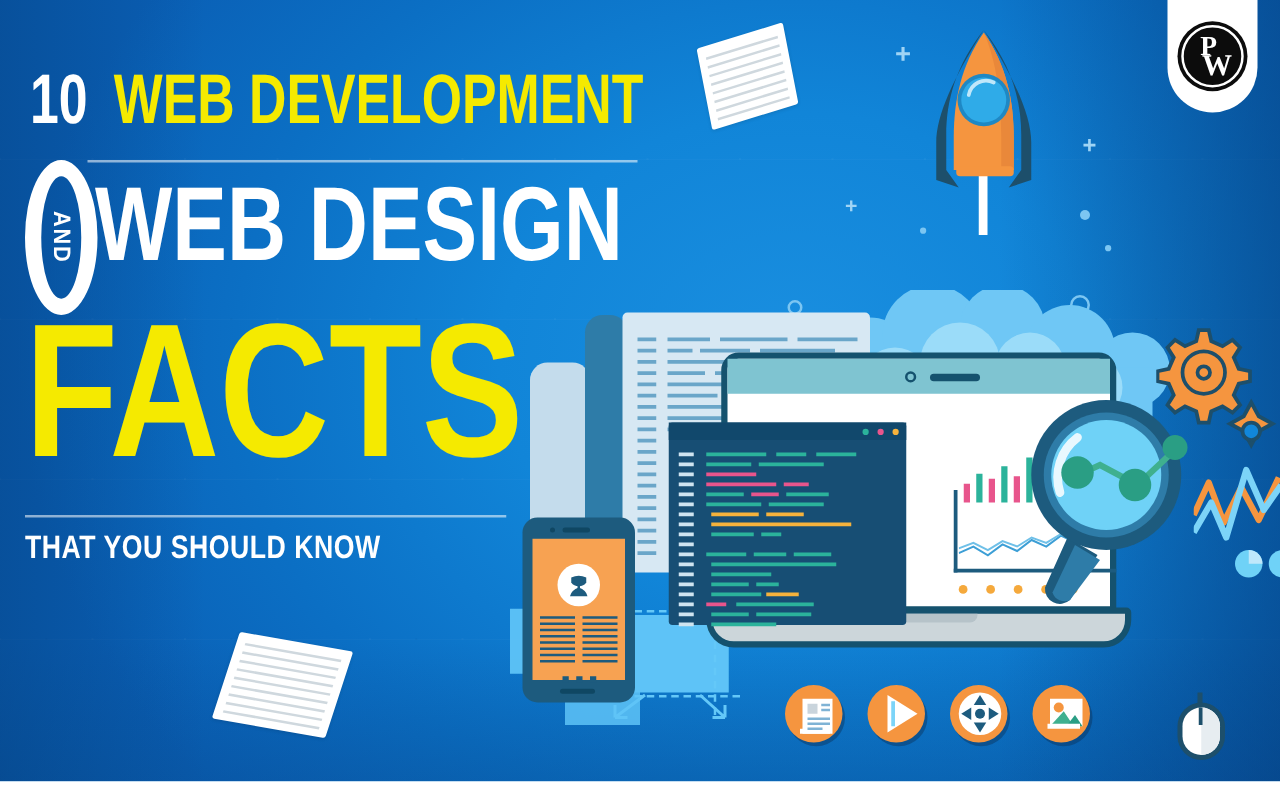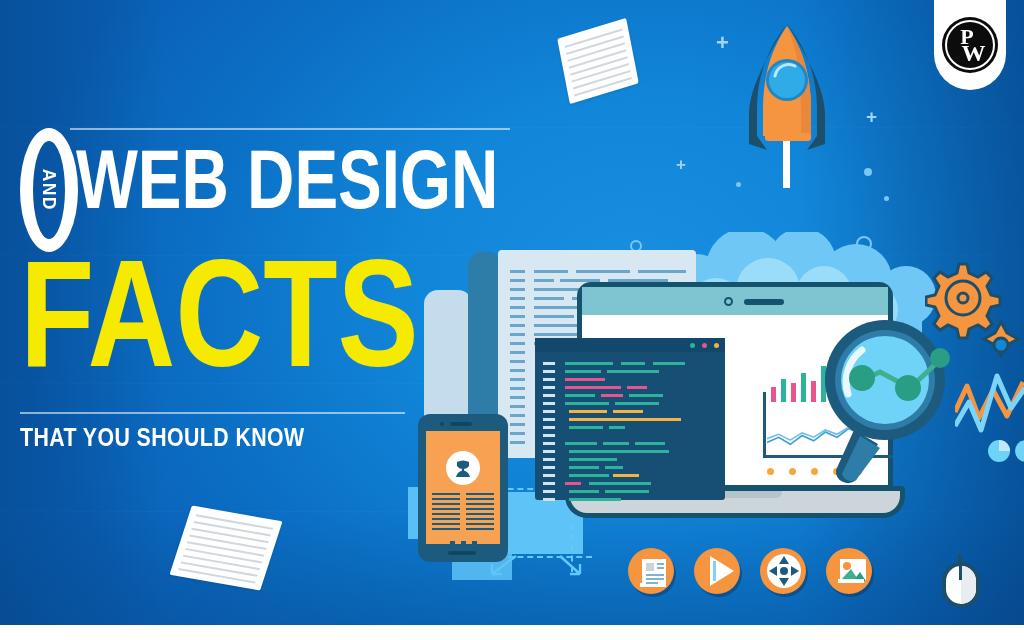--- a/index.html
+++ b/index.html
@@ -700,20 +700,26 @@
   <div id="mouse">
     <svg width="46" height="58" viewBox="0 0 46 58">
       <rect x="20" y="2" width="4" height="14" fill="#1d4f6b"></rect>
       <rect x="4" y="10" width="38" height="46" rx="19" fill="#1d4f6b"></rect>
       <rect x="8" y="14" width="30" height="38" rx="15" fill="#ffffff"></rect>
       <path d="M23 14 a15 15 0 0 1 15 15 l0 8 a15 15 0 0 1 -15 15 Z" fill="#e7edf1"></path>
       <rect x="21" y="14" width="3" height="14" fill="#1d4f6b"></rect>
     </svg>
   </div>
 
+  <div class="headline">
+    <div class="hl-row1">
+      <div class="hl-10">10</div>
+      <div class="hl-webdev">WEB DEVELOPMENT</div>
+    </div>
+  </div>
 
   <div class="rule1"></div>
 
   <div class="zero-wrap">
     <div class="zero-ring"></div>
     <div class="and-vert">
       <span>AND</span>
     </div>
   </div>
 

